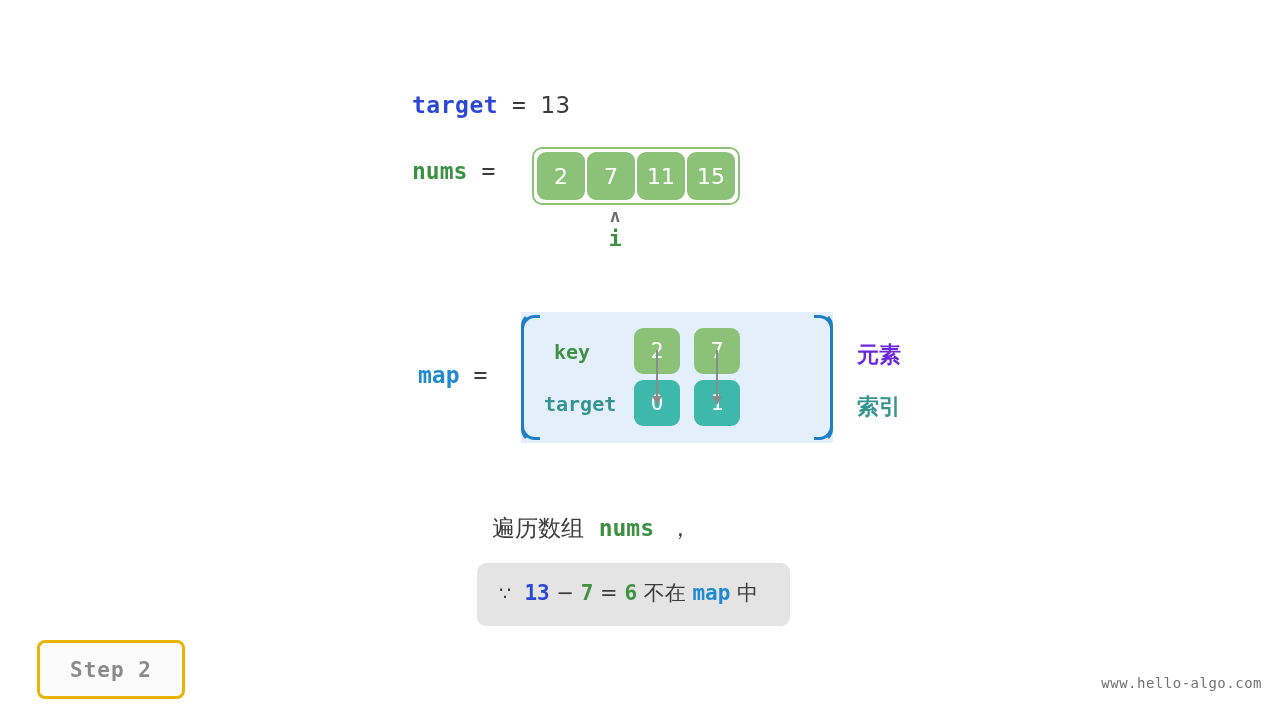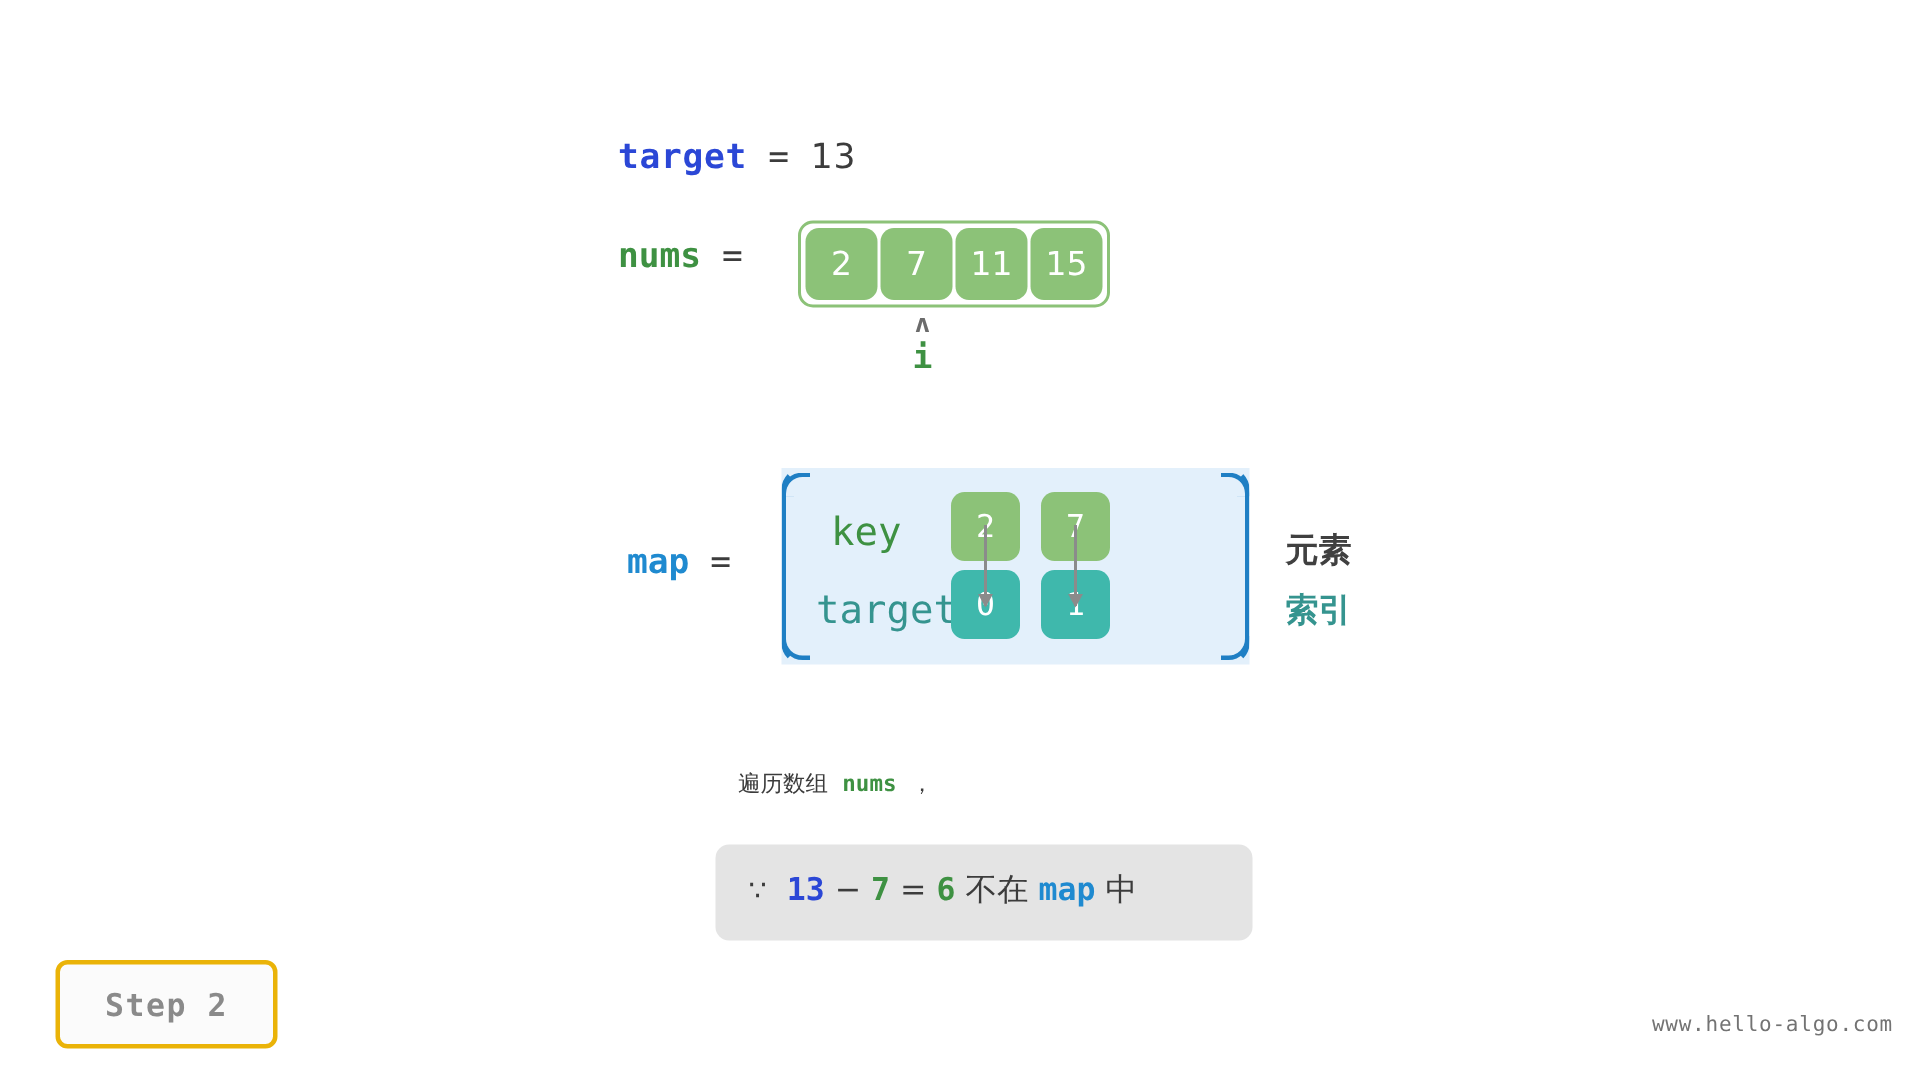--- a/index.html
+++ b/index.html
@@ -162,22 +162,22 @@
     height: 16px;
     border: 3px solid #1f7fc4;
     border-top: none;
     box-sizing: border-box;
   }
   #map-box .bracket.left::after { border-right: none; border-radius: 0 0 0 14px; }
   #map-box .bracket.right::after { border-left: none; border-radius: 0 0 14px 0; }
 
   .row-label {
     position: absolute;
-    font-size: 26px;
-    font-weight: normal;
+    font-size: 20px;
+    font-weight: bold;
     font-family: "DejaVu Sans Mono", monospace;
   }
   #key-label   { left: 554px; top: 340px; color: #3e9142; }
   #value-label { left: 544px; top: 392px; color: #35948f; }
 
   .mcell {
     position: absolute;
     width: 46px;
     height: 46px;
     border-radius: 9px;
@@ -212,43 +212,43 @@
   #arrow0 { left: 656px; }
   #arrow1 { left: 716px; }
 
   .side-label {
     position: absolute;
     left: 857px;
     font-size: 22px;
     font-weight: bold;
     font-family: "DejaVu Sans", sans-serif;
   }
-  #side-element { top: 352px; color: #404040; }
+  #side-element { top: 340px; color: #6d28d9; }
   #side-index   { top: 392px; color: #35948f; }
 
   
   #desc-line {
     position: absolute;
     left: 492px;
     top: 513px;
-    font-size: 15px;
+    font-size: 23px;
     color: #3c3c3c;
     white-space: pre;
   }
   #desc-line .kw {
     color: #3e9142;
     font-weight: bold;
     font-family: "DejaVu Sans Mono", monospace;
   }
 
   #note-box {
     position: absolute;
     left: 477px;
     top: 563px;
-    width: 358px;
+    width: 313px;
     box-sizing: border-box;
     background: #e4e4e4;
     border-radius: 9px;
     padding: 12px 22px 14px 22px;
   }
   .note-row {
     font-size: 21px;
     color: #3c3c3c;
     white-space: pre;
     line-height: 37px;

